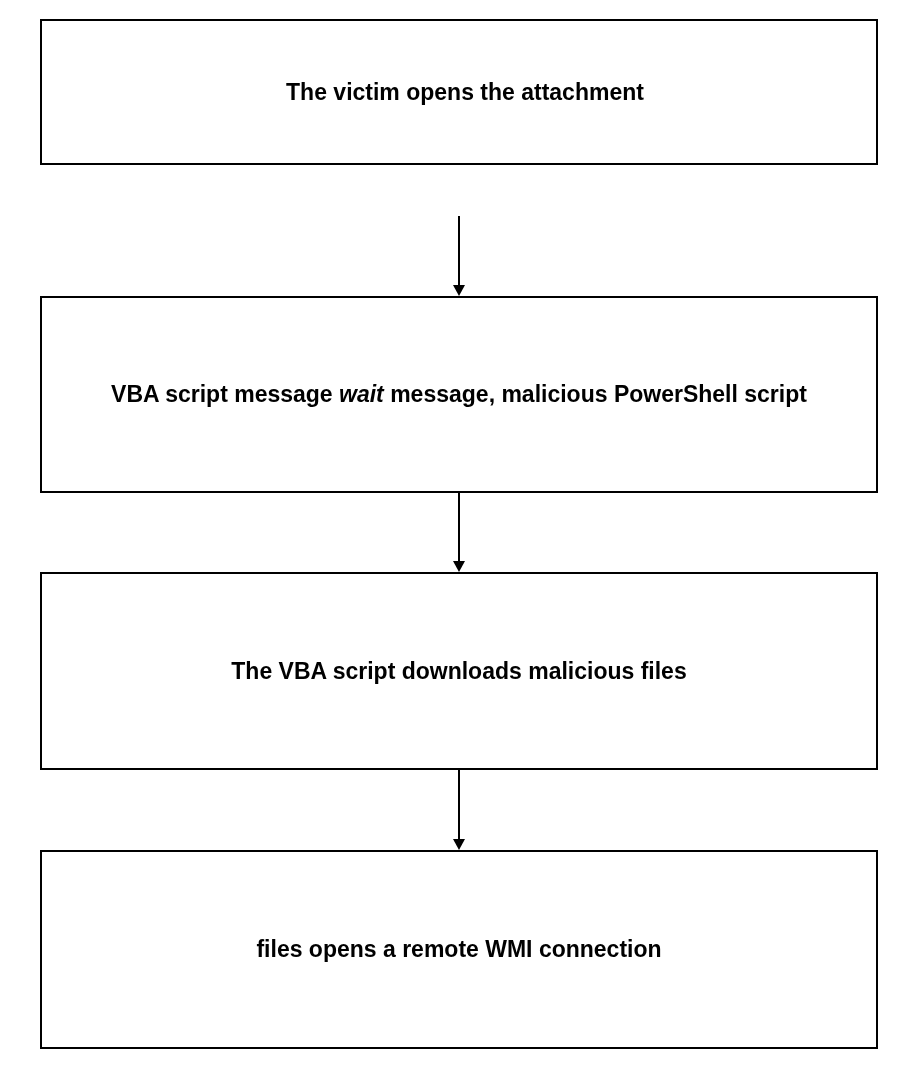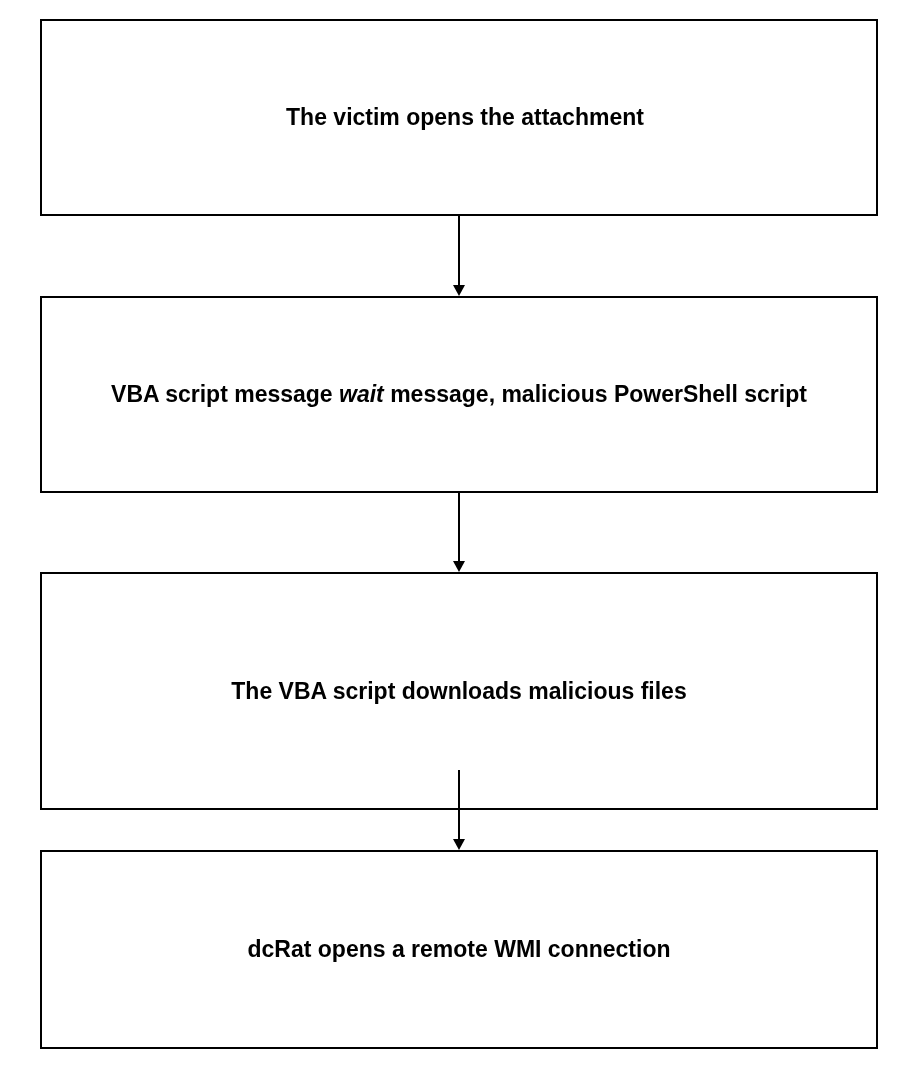--- a/index.html
+++ b/index.html
@@ -35,23 +35,23 @@
     color: #000000;
     text-align: center;
     padding: 0 8px;
     white-space: nowrap;
   }
   .label em {
     font-style: italic;
     font-weight: bold;
     margin-top: 40px;
   }
-  #box1 { top: 19px;  height: 197px; padding-left: 12px; }
+  #box1 { top: 19px;  height: 146px; padding-left: 12px; }
   #box2 { top: 296px; height: 197px; }
-  #box3 { top: 572px; height: 238px; }
+  #box3 { top: 572px; height: 198px; }
   #box4 { top: 850px; height: 199px; }
   .connector {
     position: absolute;
     left: 40px;
     width: 838px;
     display: flex;
     flex-direction: column;
     align-items: center;
   }
   #conn1 { top: 216px; height: 80px; }
@@ -97,16 +97,16 @@
   <div class="flow-box" id="box3">
     <div class="label"><span>The VBA script downloads malicious files</span></div>
   </div>
 
   <div class="connector" id="conn3">
     <div class="arrow-line"></div>
     <div class="arrow-head"></div>
   </div>
 
   <div class="flow-box" id="box4">
-    <div class="label"><span>dcRat opens a remote WMI connection</span></div>
+    <div class="label"><span>files opens a remote WMI connection</span></div>
   </div>
 
 </div>
 
 </body></html>

